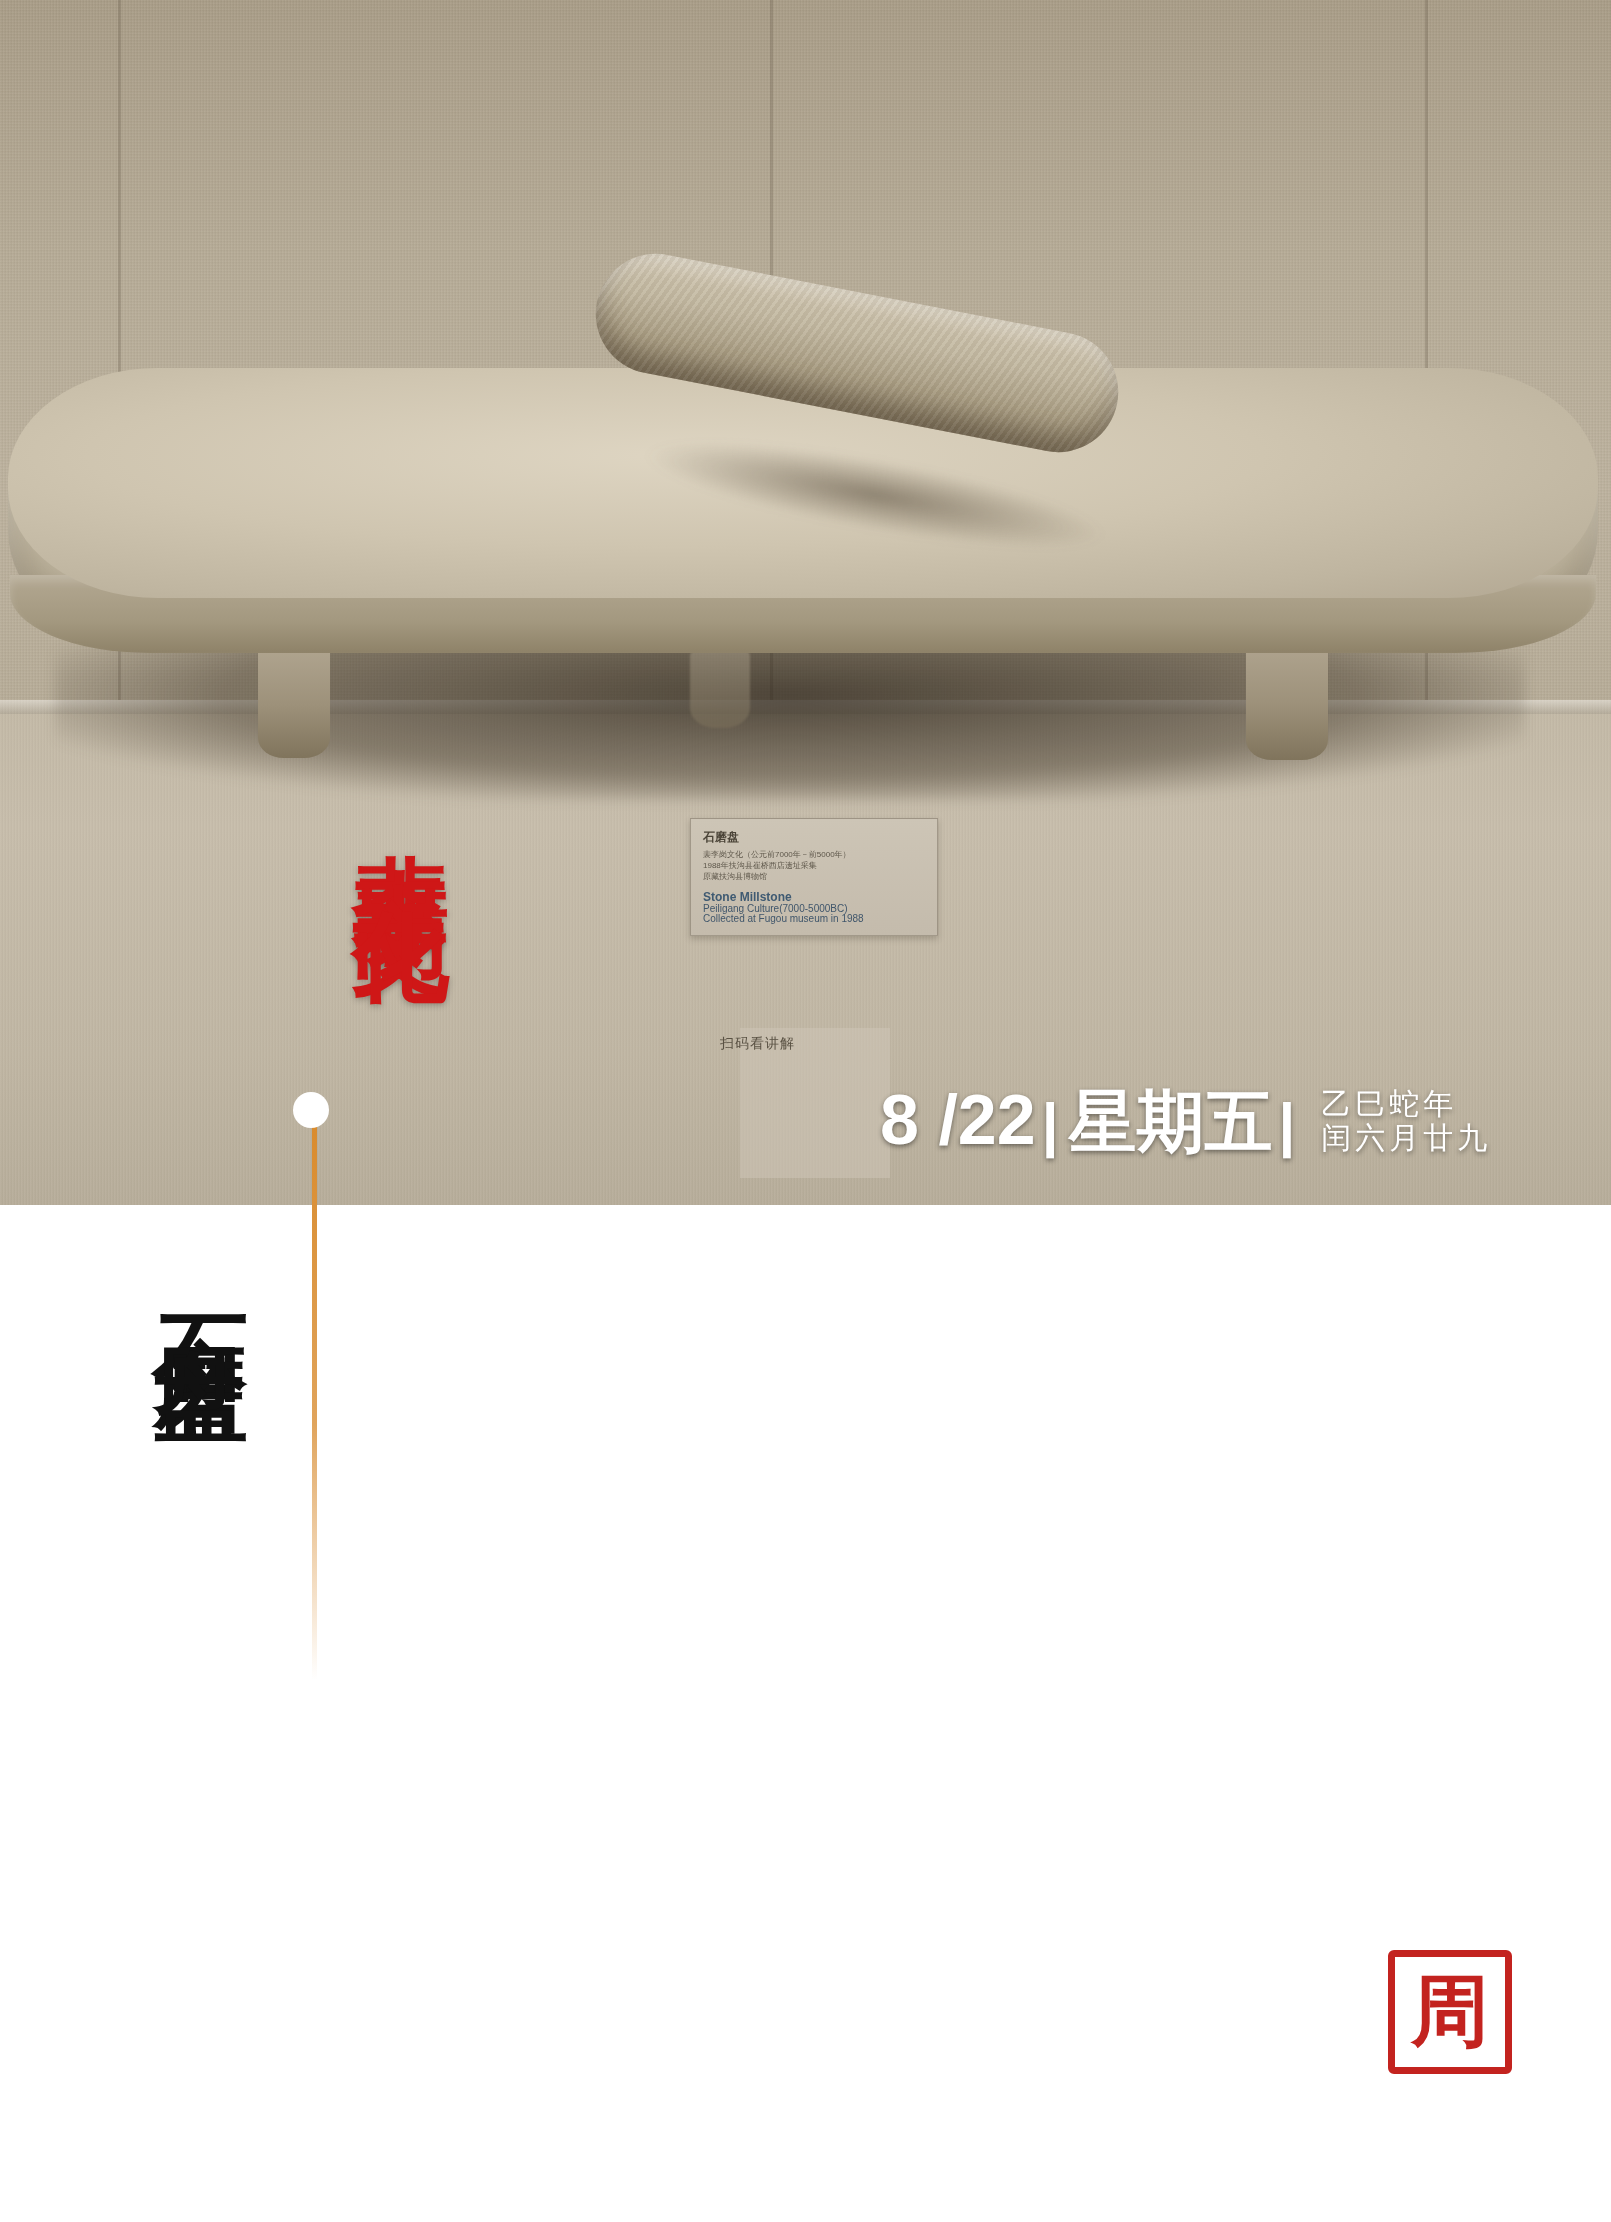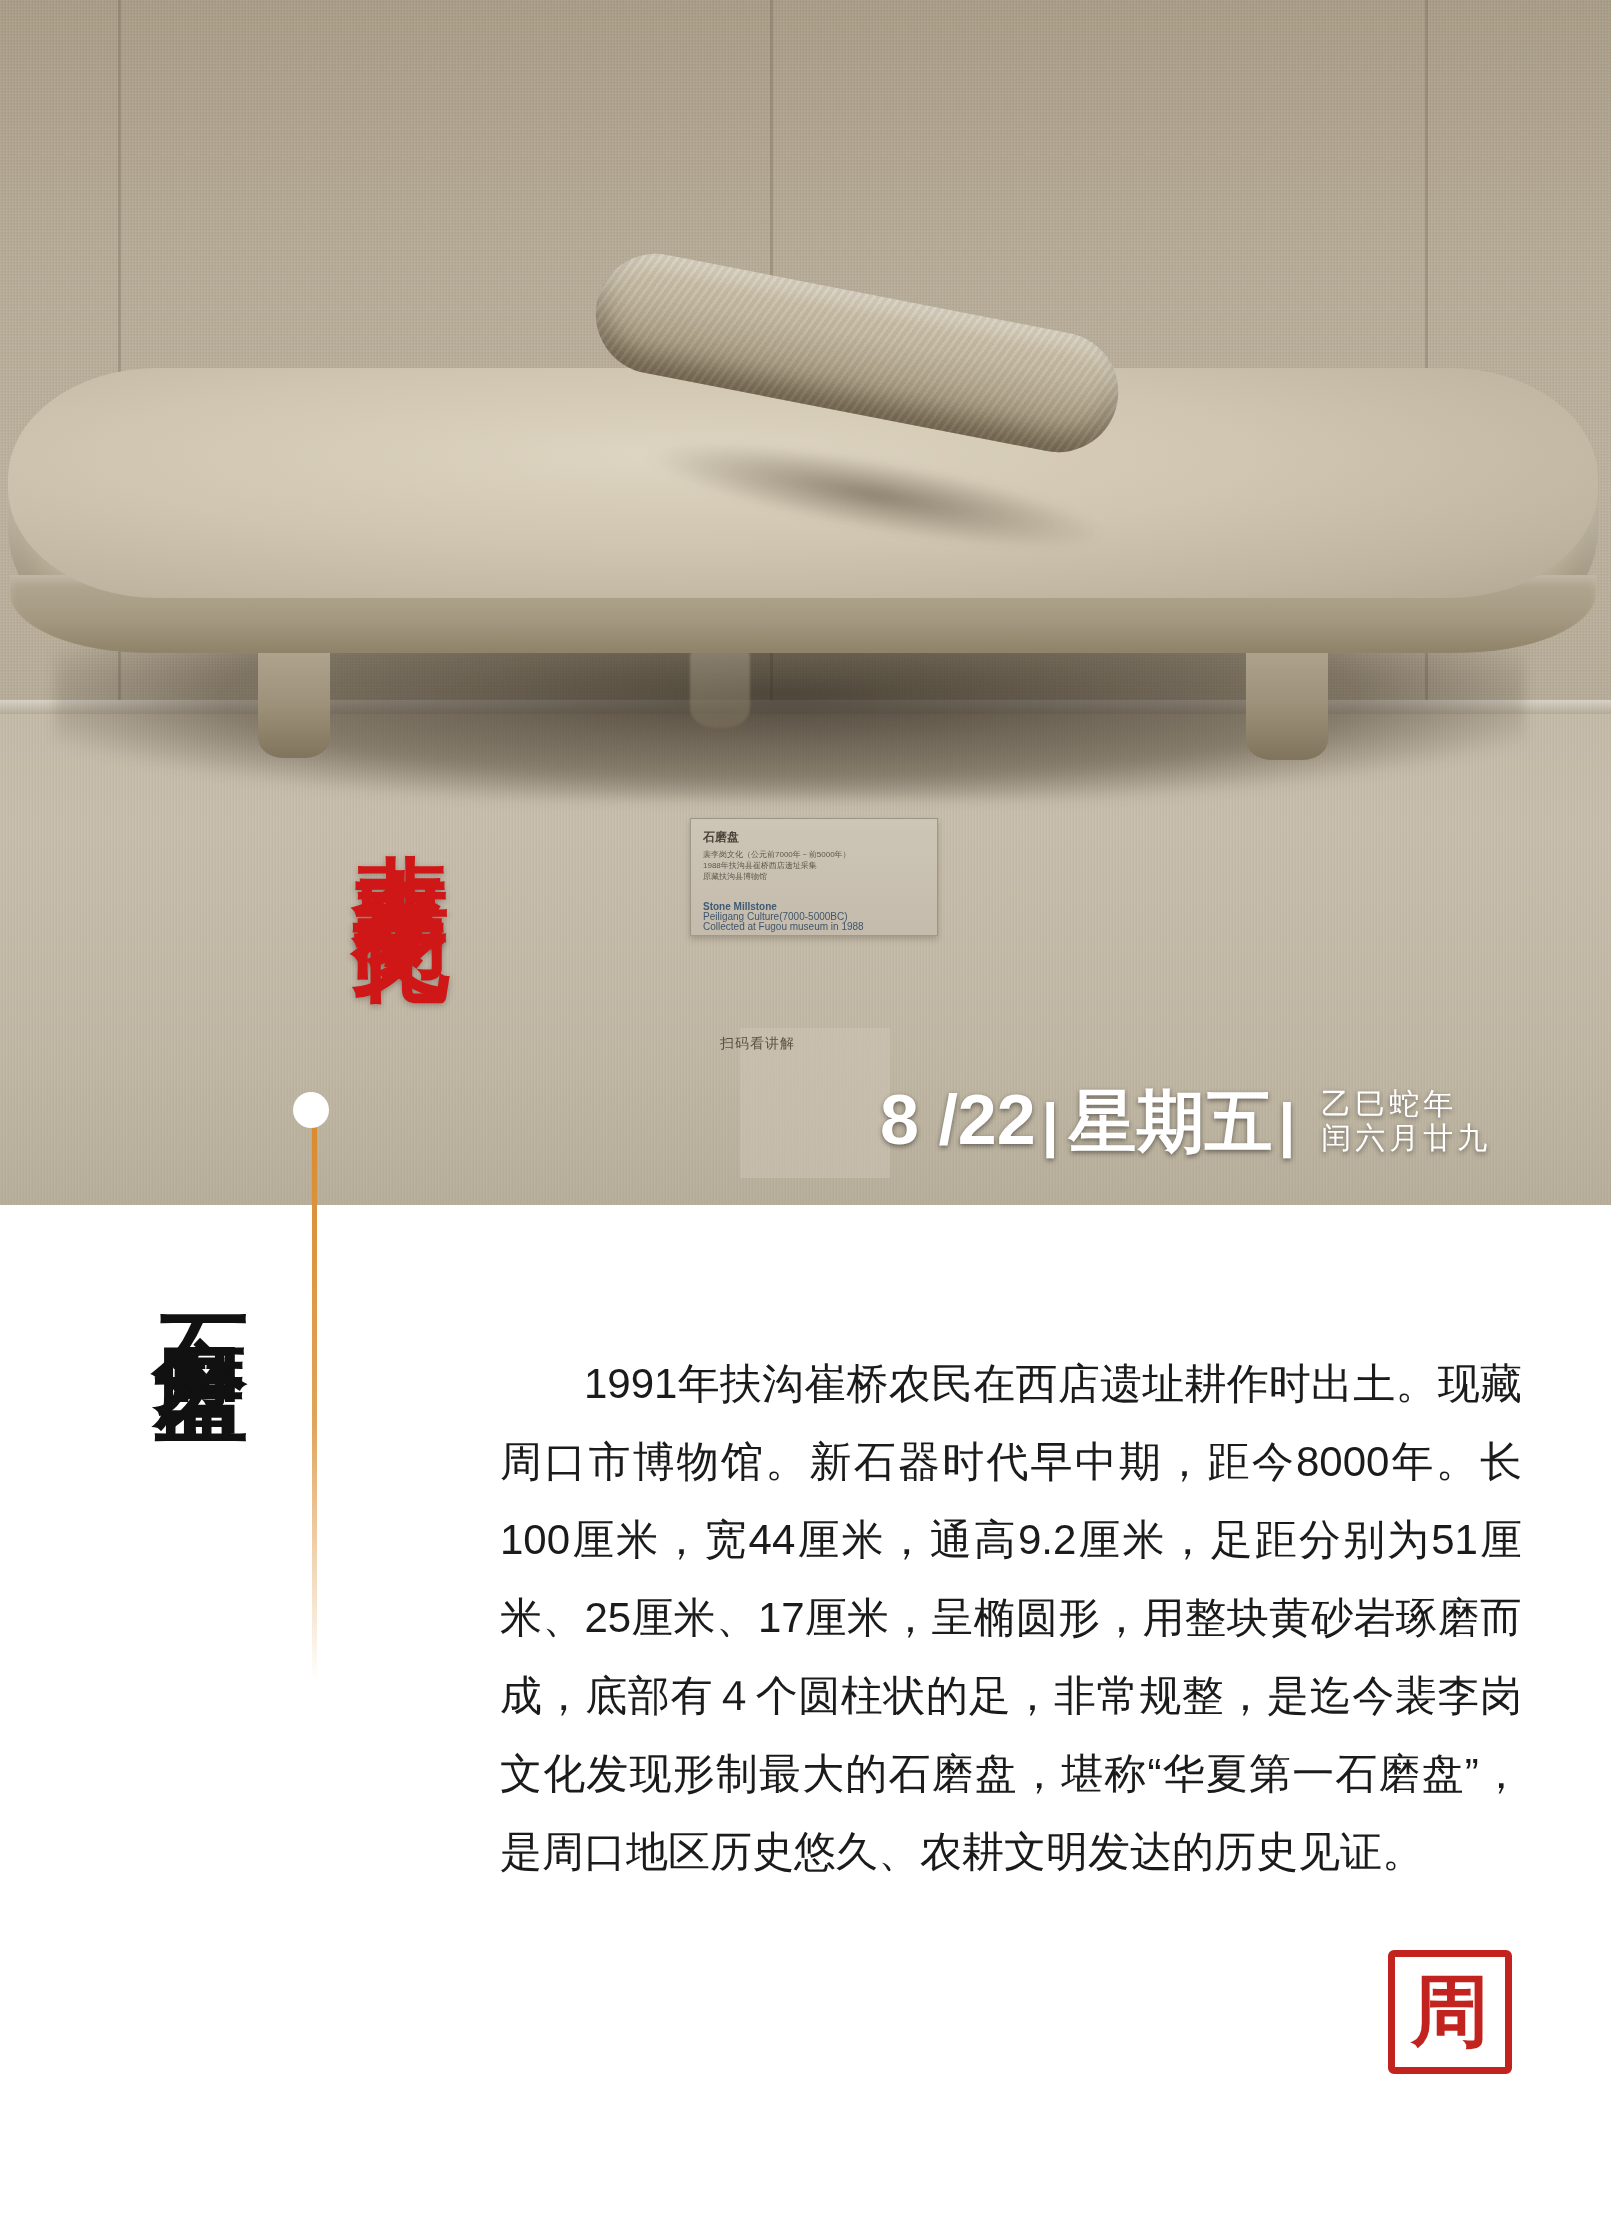--- a/index.html
+++ b/index.html
@@ -169,21 +169,21 @@
     height: 118px;
     background: linear-gradient(180deg, #cdc5b6 0%, #c4bbac 100%);
     border: 1px solid rgba(120,110,94,0.5);
     box-shadow: 0 3px 6px rgba(60,50,38,0.25);
     padding: 10px 12px;
     box-sizing: border-box;
     color: #4b4438;
   }
   .label-card .lc-title { font-size: 12px; font-weight: bold; margin-bottom: 3px; }
   .label-card .lc-line { font-size: 8px; line-height: 11px; opacity: .85; }
-  .label-card .lc-en { font-size: 10px; margin-top: 19px; color: #3f5a72; font-weight: bold;}
+  .label-card .lc-en { font-size: 12px; margin-top: 8px; color: #3f5a72; font-weight: bold;}
   .label-card .lc-en-sub { font-size: 10px; line-height: 10px; color: #40566b; }
 
   
   .qr-wrap {
     position: absolute;
     left: 740px;
     top: 1028px;
     width: 150px;
     height: 150px;
     background: rgba(205,197,183,0.55);
@@ -388,19 +388,18 @@
   </div>
 
   <div class="bottom"></div>
 
   <div class="rule"></div>
   <div class="rule-dot"></div>
   <div class="rule-dot-inner"></div>
 
   <div class="subtitle">石磨盘</div>
 
-  <div class="body-text">1991年扶沟崔桥农民在西店遗址耕作时出土。现藏周口市博物馆。新石器时代早中期，距今8000年。长100厘米，宽44厘米，通高9.2厘米，足距分别为51厘米、25厘米、17厘米，呈椭圆形，用整块黄砂岩琢磨而成，底部有４个圆柱状的足，非常规整，是迄今裴李岗文化发现形制最大的石磨盘，堪称“华夏第一石磨盘”，是周口地区历史悠久、农耕文明发达的历史见证。</div>
 
   <div class="seal">
     <span>周</span>
   </div>
 
 </div>
 
 </body></html>

